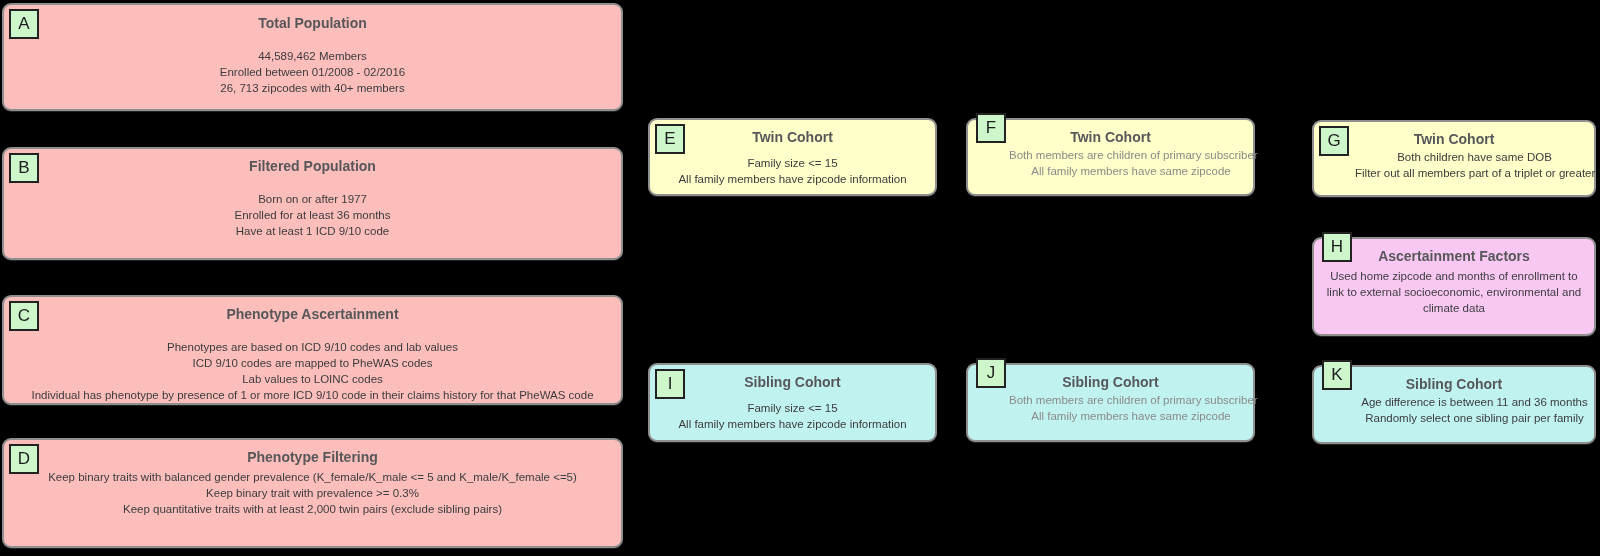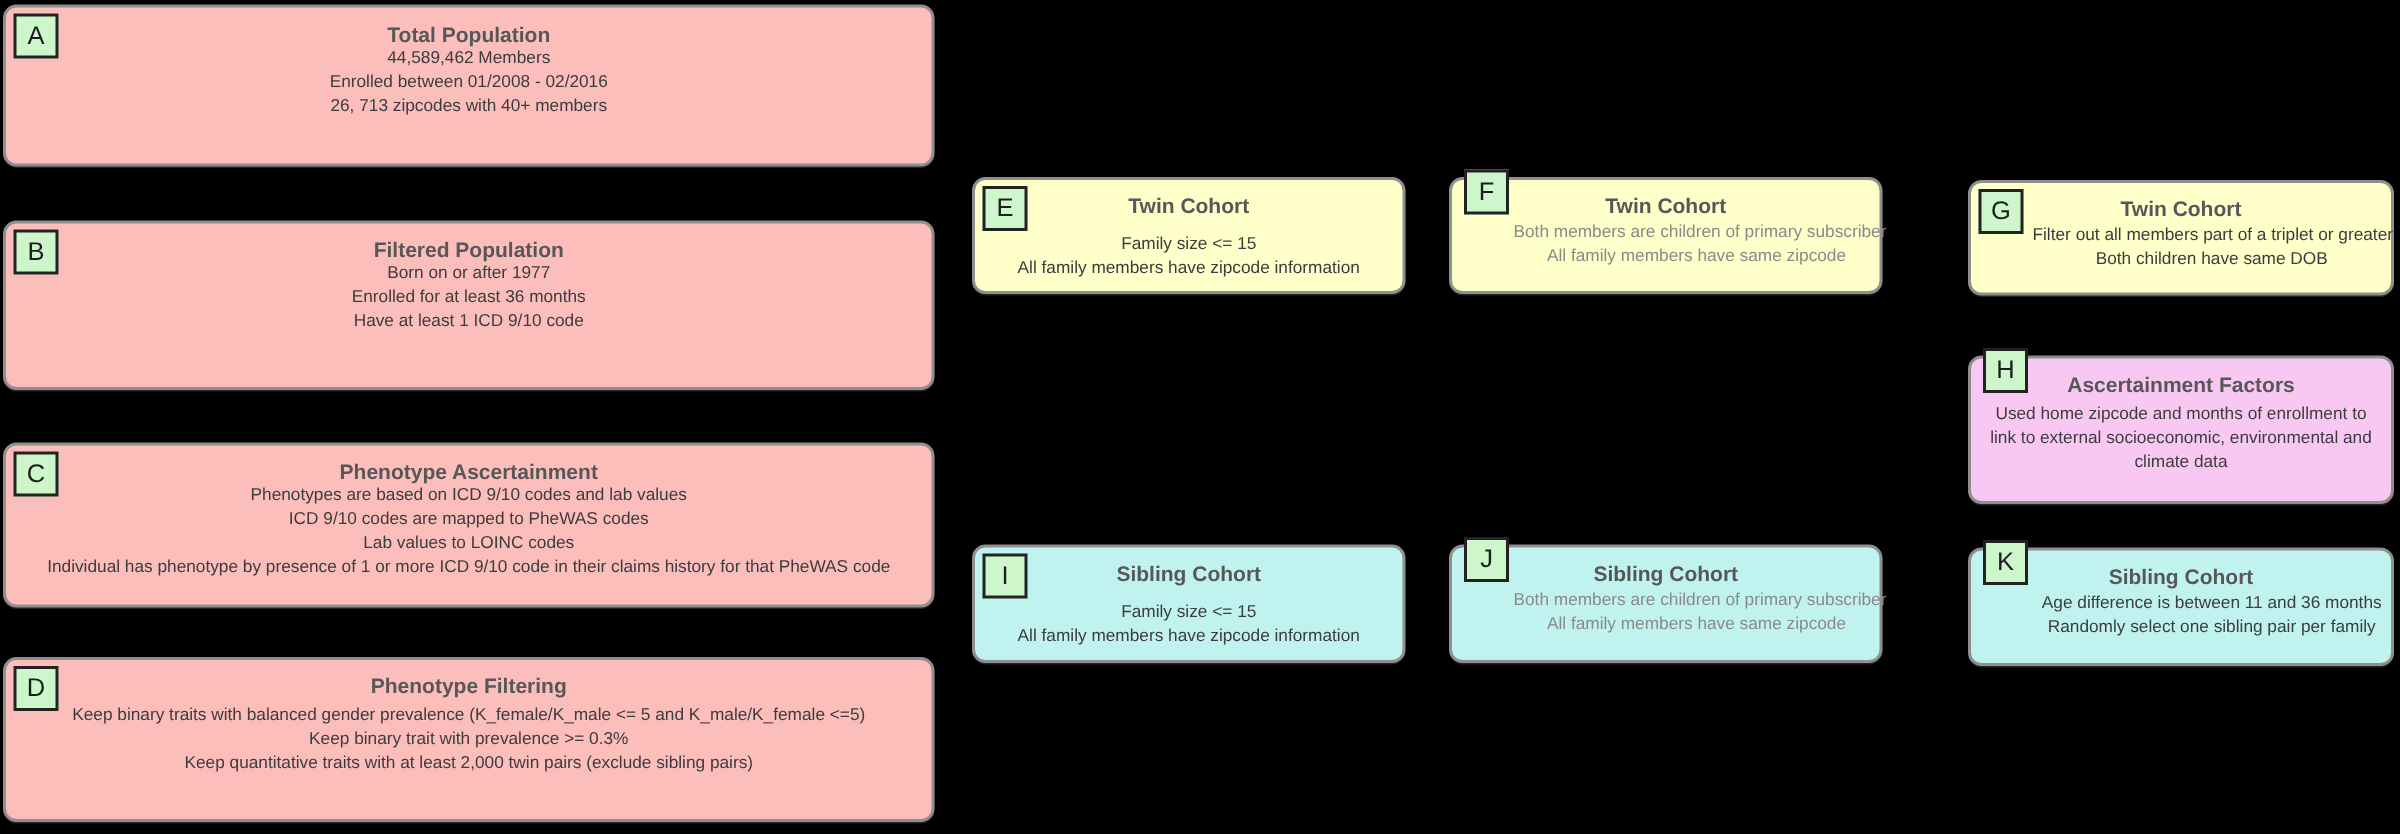--- a/index.html
+++ b/index.html
@@ -14,21 +14,21 @@
     text-align:center;
     box-shadow:0 1px 0 rgba(60,60,60,.6);
   }
   .node .title{
     font-weight:bold;
     font-size:14px;
     color:#57575a;
     padding-top:10px;
     line-height:15px;
   }
-  .node .body{margin-top:0;}
+  .node .body{margin-top:17px;}
   .node .line{
     font-size:11.5px;
     line-height:16px;
     color:#3c3c3e;
     white-space:nowrap;
   }
   .node.muted .line{color:#8a8a8a;}
   .node .line.wrap{white-space:normal;padding:0 10px;}
 
   .tag{
@@ -129,22 +129,22 @@
     <div class="body">
       <div class="line">Both members are children of primary subscriber</div>
       <div class="line">All family members have same zipcode</div>
     </div>
   </div>
 
   <div class="node twin" id="node-G">
     <div class="tag">G</div>
     <div class="title">Twin Cohort</div>
     <div class="body">
+      <div class="line">Both children have same DOB</div>
       <div class="line">Filter out all members part of a triplet or greater</div>
-      <div class="line">Both children have same DOB</div>
     </div>
   </div>
 
   <div class="node environment tag-out" id="node-H">
     <div class="tag">H</div>
     <div class="title">Ascertainment Factors</div>
     <div class="body">
       <div class="line wrap">Used home zipcode and months of enrollment to link to external socioeconomic, environmental and climate data</div>
     </div>
   </div>

